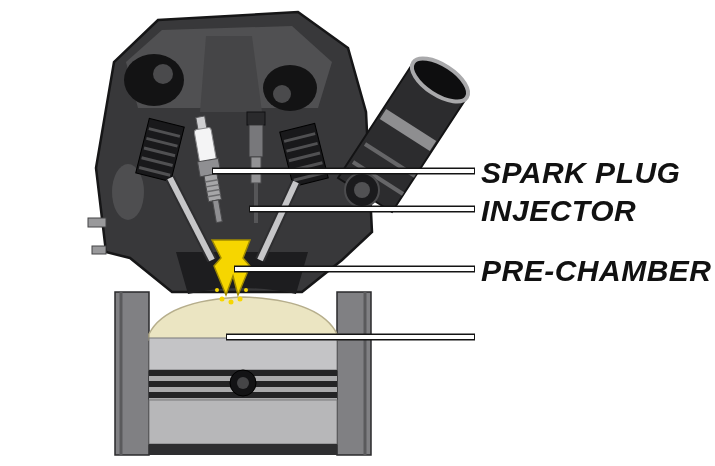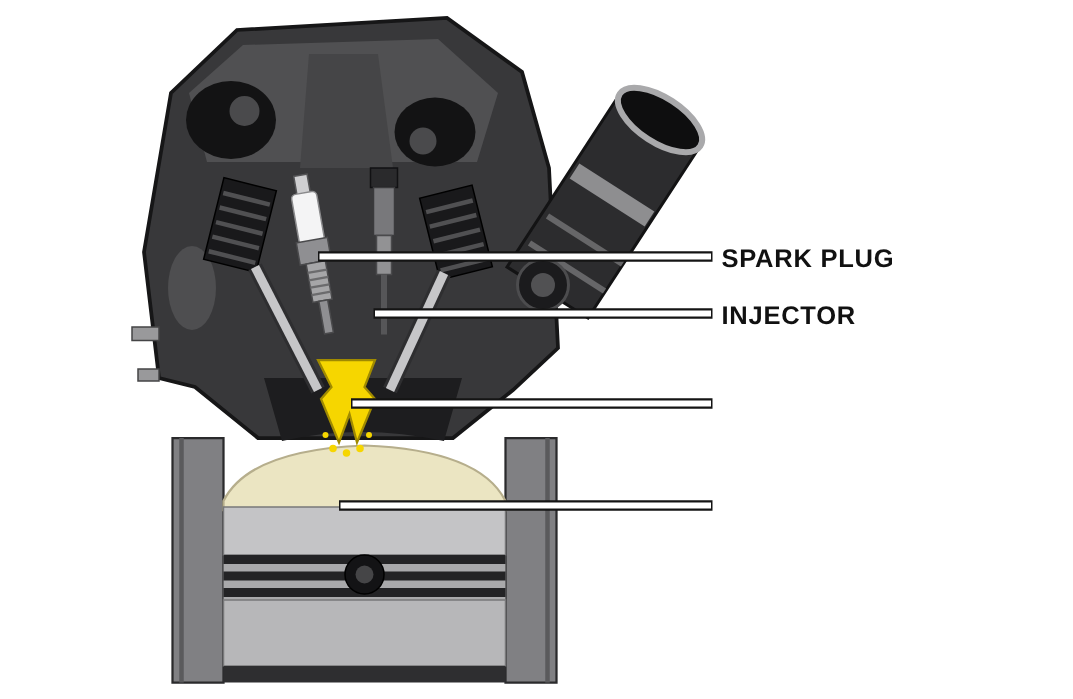--- a/index.html
+++ b/index.html
@@ -9,25 +9,26 @@
     background:#ffffff;
     overflow:hidden;
     font-family:"Liberation Sans", sans-serif;
   }
   .diagram-svg{position:absolute;left:0;top:0;}
   .label{
     position:absolute;
     left:481px;
     font-family:"Liberation Sans", sans-serif;
     font-weight:700;
-    font-size:17px;
+    font-size:30px;
     letter-spacing:.5px;
     color:#111111;
     white-space:nowrap;
     line-height:30px;
+    font-style:italic;
   }
   .label-spark    {top:158px;}
   .label-injector {top:196px;text-align:center;}
   .label-prechamber{top:256px;}
   .label-cylinder {top:324px;}
 </style>
 </head>
 <body>
 
 <div class="stage">
@@ -146,14 +147,15 @@
       </g>
       <g>
         <rect x="226" y="333.5" width="249" height="7" fill="#141414"></rect>
         <rect x="227" y="335" width="247" height="4" fill="#ffffff"></rect>
       </g>
     </g>
   </svg>
 
   <div class="label label-spark">SPARK PLUG</div>
   <div class="label label-injector">INJECTOR</div>
+  <div class="label label-prechamber">PRE-CHAMBER</div>
 
 </div>
 
 </body></html>

